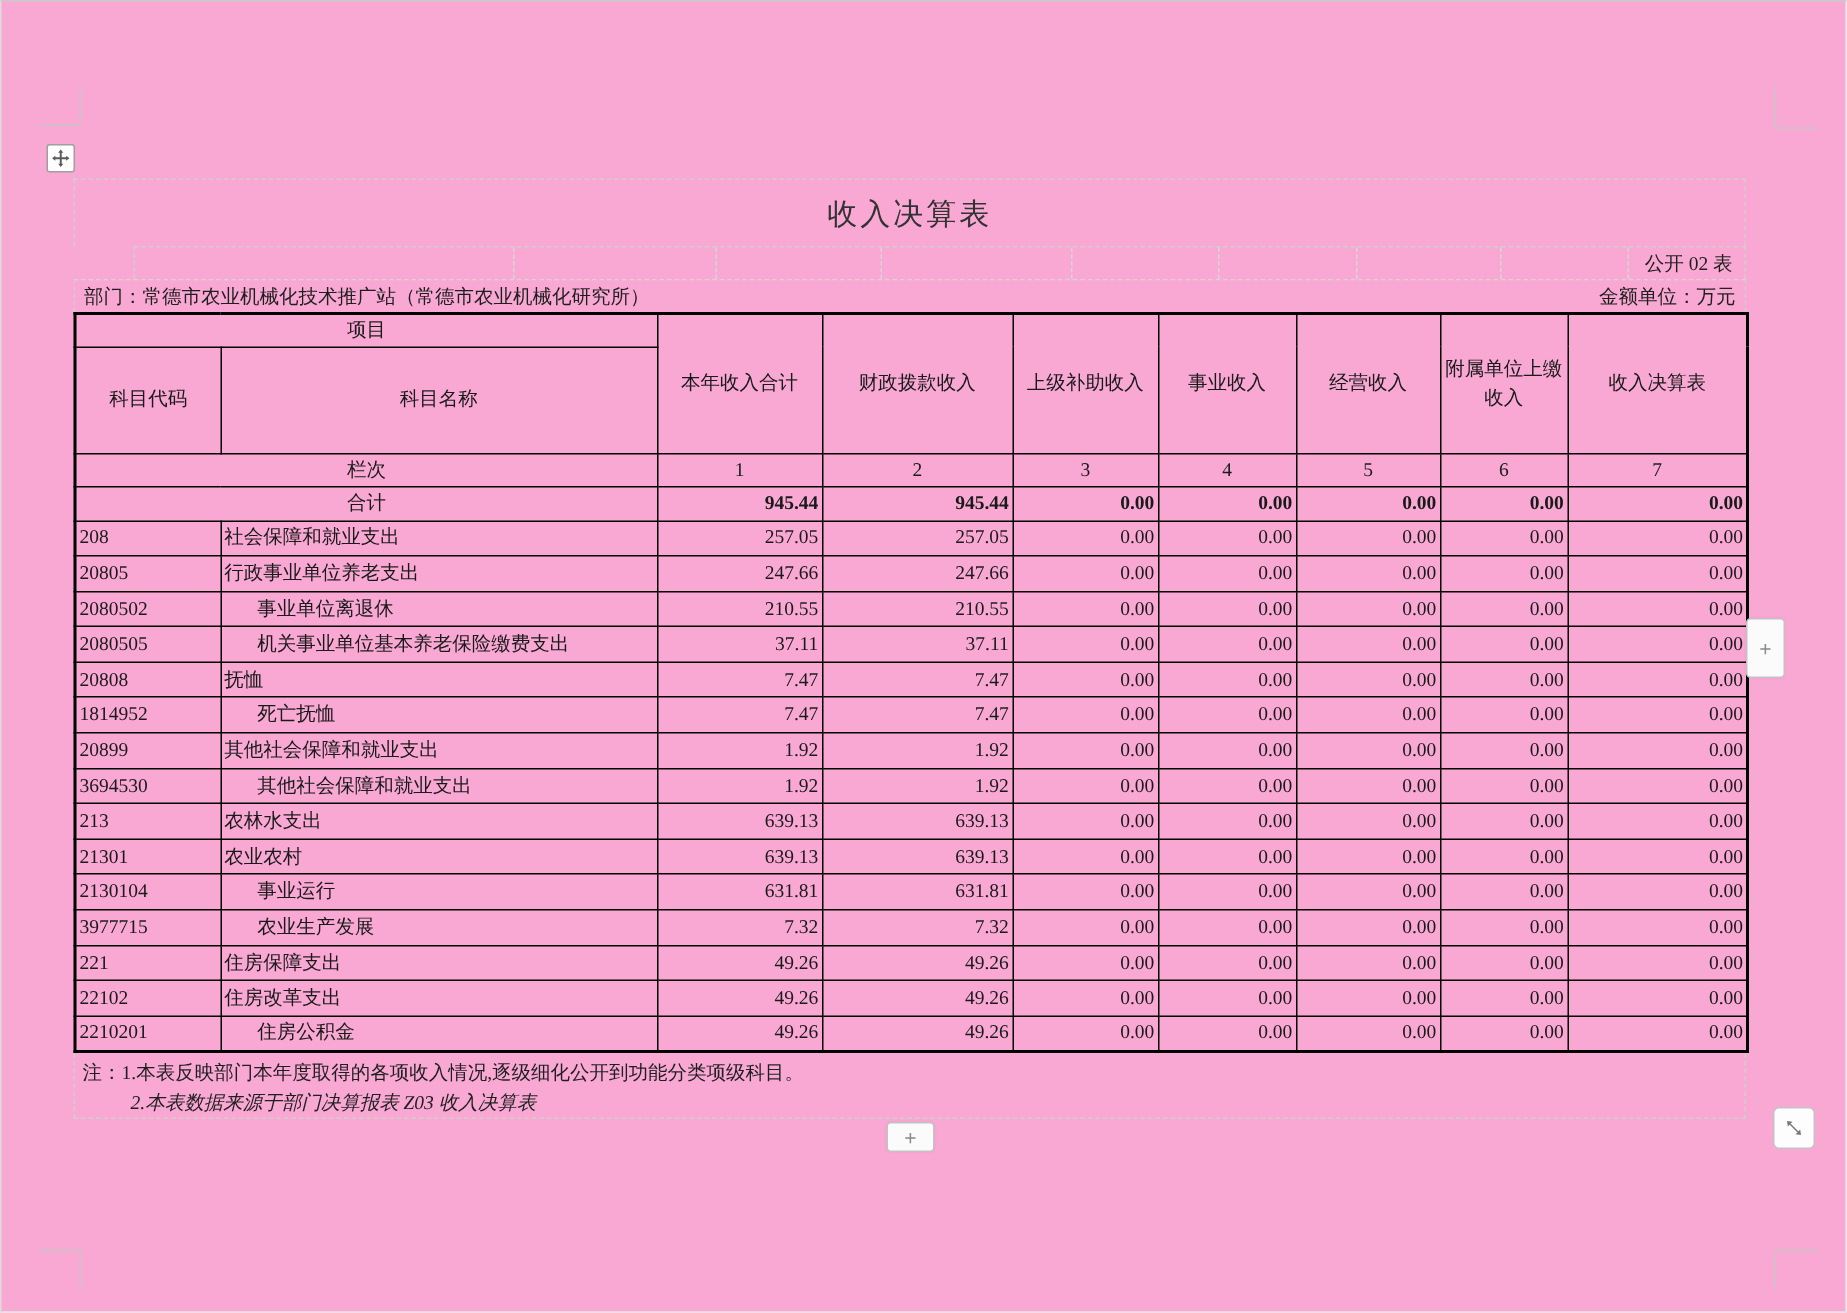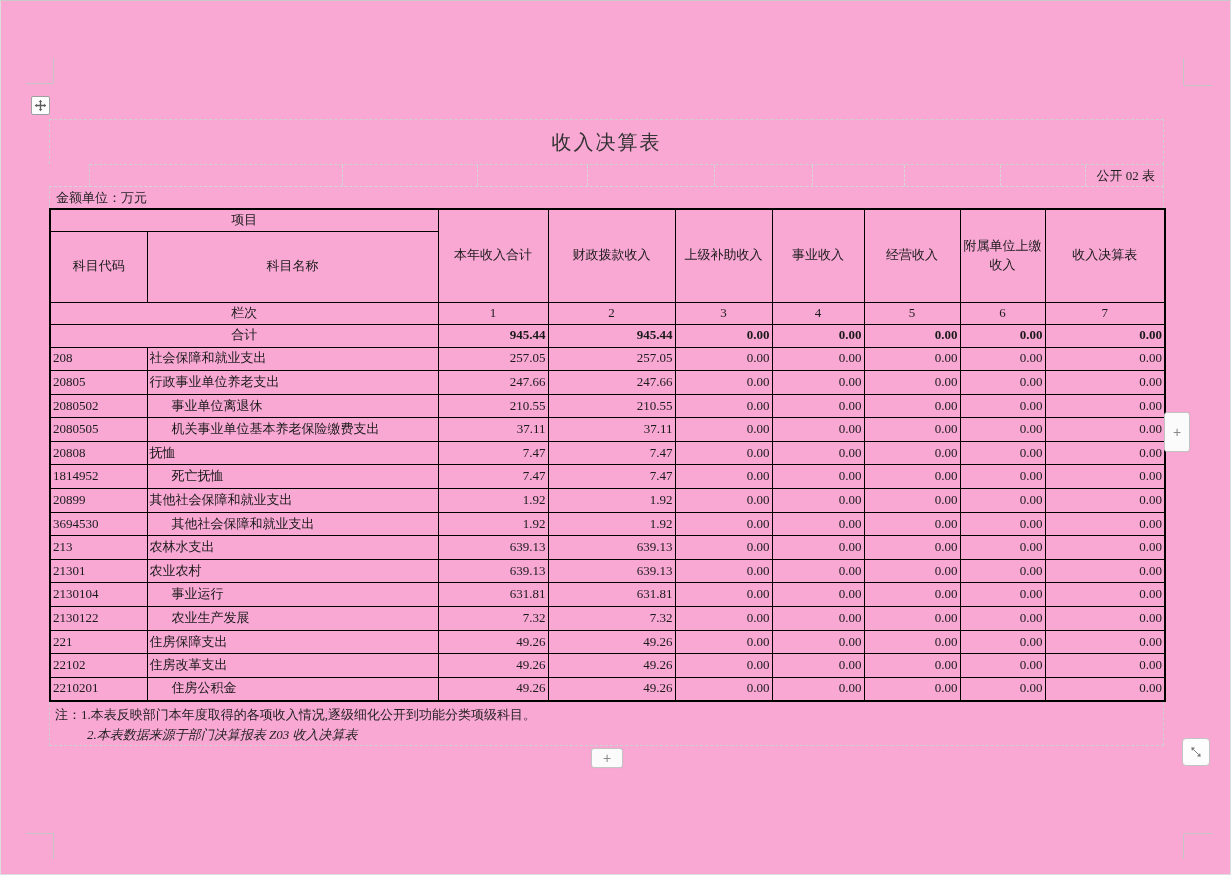--- a/index.html
+++ b/index.html
@@ -117,20 +117,21 @@
       <i style="left:497px"></i>
       <i style="left:624px"></i>
       <i style="left:722px"></i>
       <i style="left:814px"></i>
       <i style="left:910px"></i>
       <i style="left:995px"></i>
       <span>公开 02 表</span>
     </div>
 
     <div class="row-c">
+      <span>部门：常德市农业机械化技术推广站（常德市农业机械化研究所）</span>
       <span>金额单位：万元</span>
     </div>
 
     <table class="main">
       <colgroup>
         <col style="width:97px">
           <col style="width:291px">
           <col style="width:110px">
         <col style="width:127px">
           <col style="width:97px">
@@ -290,21 +291,21 @@
         <td class="c-name indent">事业运行</td>
         <td class="c-num">631.81</td>
         <td class="c-num">631.81</td>
         <td class="c-num">0.00</td>
         <td class="c-num">0.00</td>
         <td class="c-num">0.00</td>
         <td class="c-num">0.00</td>
         <td class="c-num">0.00</td>
       </tr>
           <tr class="data-row">
-        <td class="c-code">2130122</td>
+        <td class="c-code">3977715</td>
         <td class="c-name indent">农业生产发展</td>
         <td class="c-num">7.32</td>
         <td class="c-num">7.32</td>
         <td class="c-num">0.00</td>
         <td class="c-num">0.00</td>
         <td class="c-num">0.00</td>
         <td class="c-num">0.00</td>
         <td class="c-num">0.00</td>
       </tr>
           <tr class="data-row">

